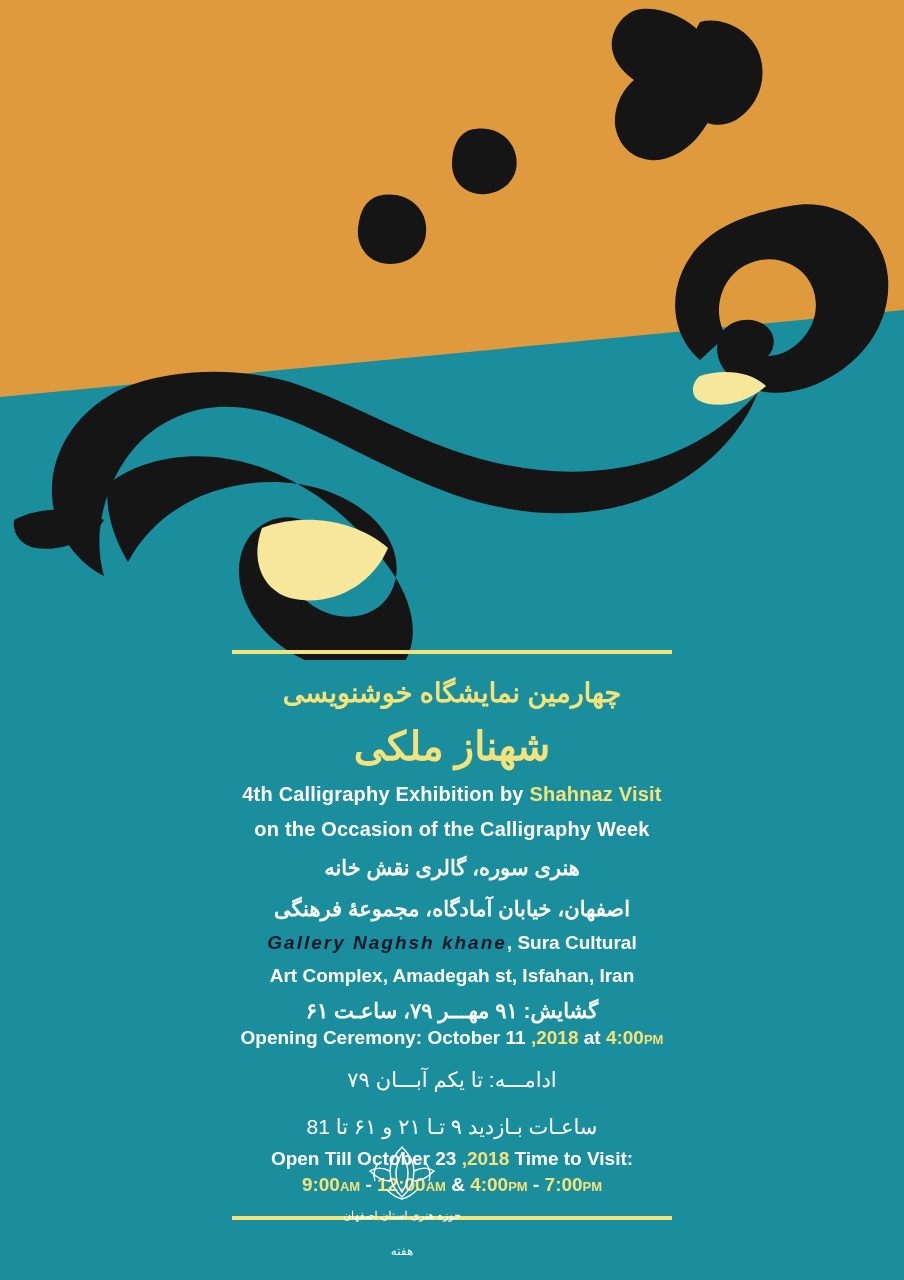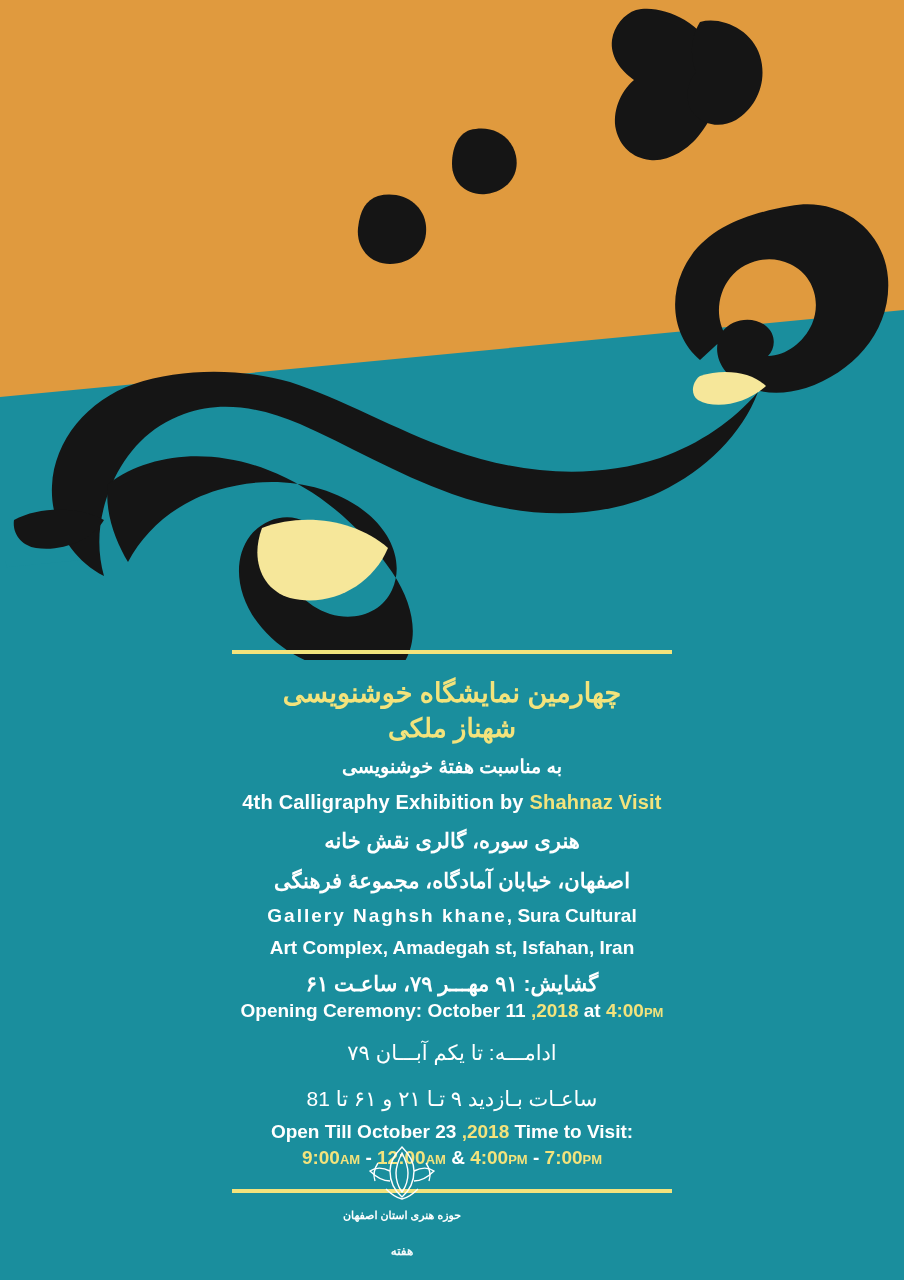--- a/index.html
+++ b/index.html
@@ -76,26 +76,26 @@
     unicode-bidi: bidi-override;
   }
   .l1 {
     font-size: 27px;
     font-weight: bold;
     color: #f3e37c;
     letter-spacing: 0.5px;
     line-height: 1.3;
   }
   .l2 {
-    font-size: 26px;
+    font-size: 40px;
     font-weight: bold;
     color: #f3e37c;
     letter-spacing: 7px;
     line-height: 1.35;
-    margin-top: 0;
+    margin-top: 8px;
   }
   .l3 {
     font-size: 19px;
     font-weight: bold;
     color: #ffffff;
     letter-spacing: 3px;
     line-height: 1.4;
     margin-top: 8px;
   }
   .en1 {
@@ -115,21 +115,21 @@
     margin-top: 10px;
     letter-spacing: 0.5px;
   }
   .addr-en {
     font-size: 19px;
     font-weight: bold;
     line-height: 1.4;
     margin-top: 6px;
     color: #ffffff;
   }
-  .addr-en .hl { color: #ffffff; letter-spacing: 2px; }
+  .addr-en .hl { color: #0f172a; letter-spacing: 2px; font-style: italic; }
   .open-fa {
     font-size: 21px;
     font-weight: bold;
     color: #ffffff;
     margin-top: 10px;
     letter-spacing: 1px;
   }
   .open-en {
     font-size: 19px;
     font-weight: bold;
@@ -161,21 +161,20 @@
   }
   .hours-en .hl { color: #f3e37c; }
 
   
   .footer {
     position: absolute;
     left: 0;
     bottom: 22px;
     width: 804px;
     text-align: center;
-    font-weight: bold;
   }
   .logo-mark { display: block; margin: 0 auto; }
   .logo-caption {
     font-size: 11px;
     color: #ffffff;
     margin-top: 4px;
     letter-spacing: 0.5px;
   }
   .bottom-mark {
     margin-top: 22px;
@@ -216,25 +215,25 @@
       <path d="M14 520 C40 506 78 506 104 520 C92 540 62 552 36 548 C22 546 12 534 14 520 Z" fill="#151515"></path>
     </svg>
   </div>
 
   <div class="text-block">
 
     <div class="rule rule-top"></div>
 
     <div class="l1 fa">چهارمین نمایشگاه خوشنویسی</div>
     <div class="l2 fa">شهناز ملکی</div>
-    <div class="l3 fa">به مناسبت هفتهٔ خوشنویسی</div>
 
     <div class="en1">
       <span>4th Calligraphy Exhibition by </span><span class="hl">Shahnaz Visit</span>
     </div>
+    <div class="en1">on the Occasion of the Calligraphy Week</div>
 
     <div class="addr-fa fa">هنری سوره، گالری نقش خانه</div>
     <div class="addr-fa fa">اصفهان، خیابان آمادگاه، مجموعهٔ فرهنگی</div>
 
     <div class="addr-en">
       <span class="hl">Gallery Naghsh khane</span><span>, Sura Cultural</span>
     </div>
     <div class="addr-en">Art Complex, Amadegah st, Isfahan, Iran</div>
 
     <div class="open-fa fa">گشایش: ۱۹ مهـــر ۹۷، ساعـت ۱۶</div>

